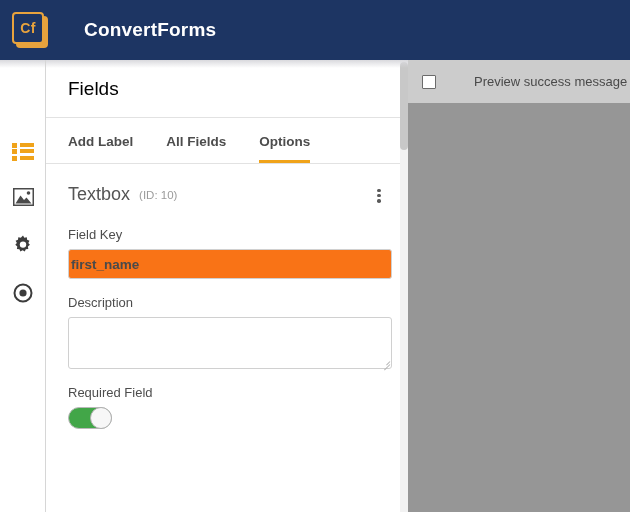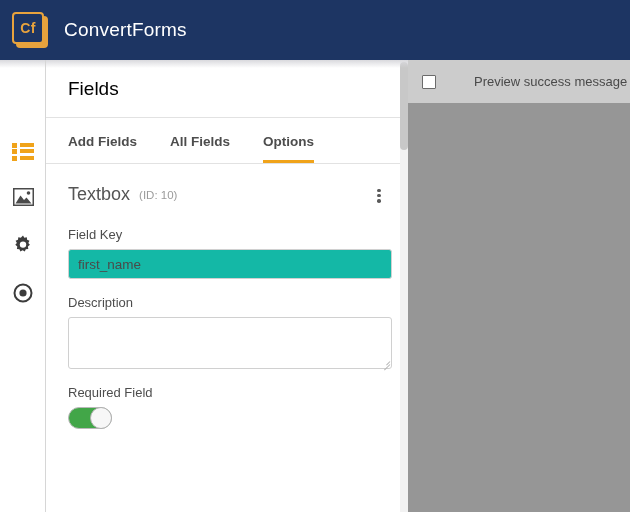--- a/index.html
+++ b/index.html
@@ -10,39 +10,40 @@
     overflow: hidden;
   }
   #app { position: relative; width: 630px; height: 512px; }
 
   
   .topbar {
     position: absolute; left: 0; top: 0; width: 630px; height: 60px;
     background: #1d3563;
     display: flex; align-items: center;
     padding-left: 10px;
+    gap: 20px;
   }
   .logo-box {
     position: relative; width: 36px; height: 36px; margin-left: 2px;
   }
   .logo-shadow {
     position: absolute; left: 4px; top: 4px; width: 32px; height: 32px;
     background: #e8a33d; border-radius: 4px;
   }
   .logo-main {
     position: absolute; left: 0; top: 0; width: 32px; height: 32px;
     border: 2px solid #e8a33d; border-radius: 4px;
     background: #1d3563;
     display: flex; align-items: center; justify-content: center;
     color: #e8a33d; font-size: 14px; font-weight: bold;
     letter-spacing: 0.3px;
   }
   .brand-name {
     margin-left: 16px; color: #ffffff;
-    font-size: 19px; font-weight: normal; letter-spacing: .2px;
+    font-size: 19px; font-weight: bold; letter-spacing: .2px;
   }
 
   
   .rail {
     position: absolute; left: 0; top: 60px; width: 46px; height: 452px;
     background: #ffffff;
     border-right: 1px solid #d6d6d6;
   }
   .rail-grad {
     position: absolute; left: 0; top: 0; width: 100%; height: 8px;
@@ -112,23 +113,23 @@
   .kebab span {
     display: block; width: 3.5px; height: 3.5px; border-radius: 50%;
     background: #5a5a5a;
   }
   .flabel {
     font-size: 13px; color: #4d4d4d; margin-bottom: 7px;
   }
   .finput {
     width: 324px; height: 30px;
     border: 1px solid #d0d0d0; border-radius: 3px;
-    padding: 0 9px; font-size: 13.5px; color: #4a4a4a;
+    padding: 0 2px; font-size: 13.5px; color: #4a4a4a;
     font-family: "Liberation Sans", sans-serif;
-    background: #14b8a6; outline: none;
+    background: #f97316; outline: none; font-weight: bold;
   }
   .fgroup { margin-bottom: 16px; }
   .ftextarea {
     width: 324px; height: 52px;
     border: 1px solid #d0d0d0; border-radius: 3px;
     padding: 6px 9px; font-size: 13.5px; color: #4a4a4a;
     font-family: "Liberation Sans", sans-serif;
     resize: none; outline: none; display: block;
   }
   .ta-wrap { position: relative; width: 324px; }
@@ -239,21 +240,21 @@
       </span>
     </div>
   </div>
 
   <div class="main">
     <div class="main-grad"></div>
 
     <div class="panel-title">Fields</div>
 
     <div class="tabs">
-      <div class="tab">Add Fields</div>
+      <div class="tab">Add Label</div>
       <div class="tab">All Fields</div>
       <div class="tab active">Options</div>
     </div>
 
     <div class="form-area">
 
       <div class="field-head">
         <span class="field-type">Textbox</span>
         <span class="field-id">(ID: 10)</span>
         <span class="kebab">

